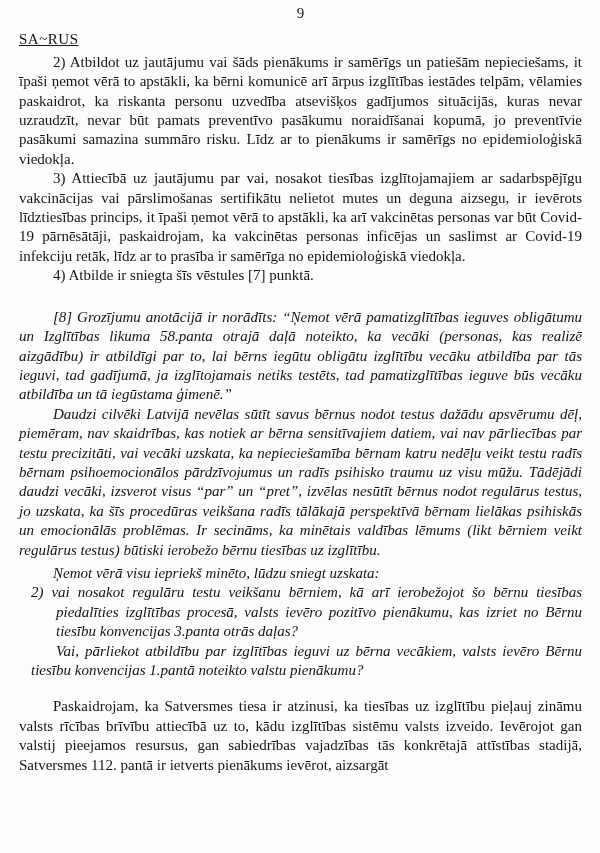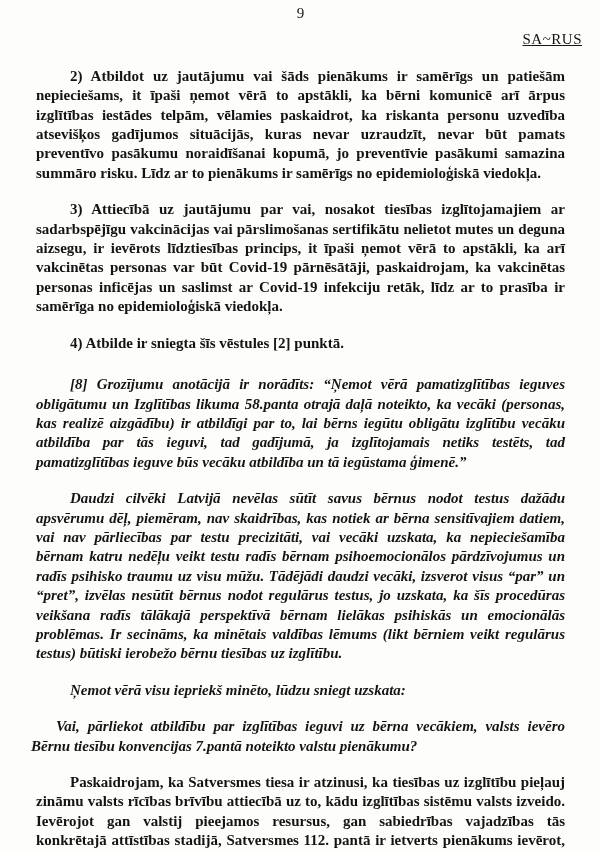--- a/index.html
+++ b/index.html
@@ -13,23 +13,23 @@
     box-sizing: border-box;
     width: 600px;
     height: 853px;
     padding: 4px 18px 0 19px;
     font-family: "Liberation Serif", serif;
     font-size: 15px;
     line-height: 19.4px;
     color: #141414;
   }
   .page-number { text-align: center; }
-  .ref-row { margin-top: 7px; margin-bottom: 3px; text-align: right; }
+  .ref-row { margin-top: 7px; margin-bottom: 3px; }
   .case-ref { text-decoration: underline; letter-spacing: 0.5px; }
-  p { margin: 17px; text-align: justify; font-weight: bold; }
+  p { margin: 0; text-align: justify; }
   .indent { text-indent: 34px; }
   .italic { font-style: italic; }
   .gap { margin-top: 22px; }
   .gap-small { margin-top: 4px; }
   .gap-large { margin-top: 17px; }
   .question {
     margin-left: 37px;
     text-indent: -25px;
     font-style: italic;
   }
@@ -47,27 +47,28 @@
   <div class="page-number">9</div>
 
   <div class="ref-row">
     <span class="case-ref">SA~RUS</span>
   </div>
 
   <p class="indent">2) Atbildot uz jautājumu vai šāds pienākums ir samērīgs un patiešām nepieciešams, it īpaši ņemot vērā to apstākli, ka bērni komunicē arī ārpus izglītības iestādes telpām, vēlamies paskaidrot, ka riskanta personu uzvedība atsevišķos gadījumos situācijās, kuras nevar uzraudzīt, nevar būt pamats preventīvo pasākumu noraidīšanai kopumā, jo preventīvie pasākumi samazina summāro risku. Līdz ar to pienākums ir samērīgs no epidemioloģiskā viedokļa.</p>
 
   <p class="indent">3) Attiecībā uz jautājumu par vai, nosakot tiesības izglītojamajiem ar sadarbspējīgu vakcinācijas vai pārslimošanas sertifikātu nelietot mutes un deguna aizsegu, ir ievērots līdztiesības princips, it īpaši ņemot vērā to apstākli, ka arī vakcinētas personas var būt Covid-19 pārnēsātāji, paskaidrojam, ka vakcinētas personas inficējas un saslimst ar Covid-19 infekciju retāk, līdz ar to prasība ir samērīga no epidemioloģiskā viedokļa.</p>
 
-  <p class="indent">4) Atbilde ir sniegta šīs vēstules [2] punktā.</p>
+  <p class="indent">4) Atbilde ir sniegta šīs vēstules [7] punktā.</p>
 
   <p class="indent italic gap">[8] Grozījumu anotācijā ir norādīts: “Ņemot vērā pamatizglītības ieguves obligātumu un Izglītības likuma 58.panta otrajā daļā noteikto, ka vecāki (personas, kas realizē aizgādību) ir atbildīgi par to, lai bērns iegūtu obligātu izglītību vecāku atbildība par tās ieguvi, tad gadījumā, ja izglītojamais netiks testēts, tad pamatizglītības ieguve būs vecāku atbildība un tā iegūstama ģimenē.”</p>
 
   <p class="indent italic">Daudzi cilvēki Latvijā nevēlas sūtīt savus bērnus nodot testus dažādu apsvērumu dēļ, piemēram, nav skaidrības, kas notiek ar bērna sensitīvajiem datiem, vai nav pārliecības par testu precizitāti, vai vecāki uzskata, ka nepieciešamība bērnam katru nedēļu veikt testu radīs bērnam psihoemocionālos pārdzīvojumus un radīs psihisko traumu uz visu mūžu. Tādējādi daudzi vecāki, izsverot visus “par” un “pret”, izvēlas nesūtīt bērnus nodot regulārus testus, jo uzskata, ka šīs procedūras veikšana radīs tālākajā perspektīvā bērnam lielākas psihiskās un emocionālās problēmas. Ir secināms, ka minētais valdības lēmums (likt bērniem veikt regulārus testus) būtiski ierobežo bērnu tiesības uz izglītību.</p>
 
   <p class="indent italic gap-small">Ņemot vērā visu iepriekš minēto, lūdzu sniegt uzskata:</p>
 
 
+  <p class="question"><span>2)</span> <span>vai nosakot regulāru testu veikšanu bērniem, kā arī ierobežojot šo bērnu tiesības piedalīties izglītības procesā, valsts ievēro pozitīvo pienākumu, kas izriet no Bērnu tiesību konvencijas 3.panta otrās daļas?</span></p>
 
-  <p class="q3">Vai, pārliekot atbildību par izglītības ieguvi uz bērna vecākiem, valsts ievēro Bērnu tiesību konvencijas 7.pantā noteikto valstu pienākumu?</p>
+  <p class="q3">Vai, pārliekot atbildību par izglītības ieguvi uz bērna vecākiem, valsts ievēro Bērnu tiesību konvencijas 1.pantā noteikto valstu pienākumu?</p>
 
   <p class="indent gap-large">Paskaidrojam, ka Satversmes tiesa ir atzinusi, ka tiesības uz izglītību pieļauj zināmu valsts rīcības brīvību attiecībā uz to, kādu izglītības sistēmu valsts izveido. Ievērojot gan valstij pieejamos resursus, gan sabiedrības vajadzības tās konkrētajā attīstības stadijā, Satversmes 112. pantā ir ietverts pienākums ievērot, aizsargāt</p>
 
 </div>
 
 </body></html>

